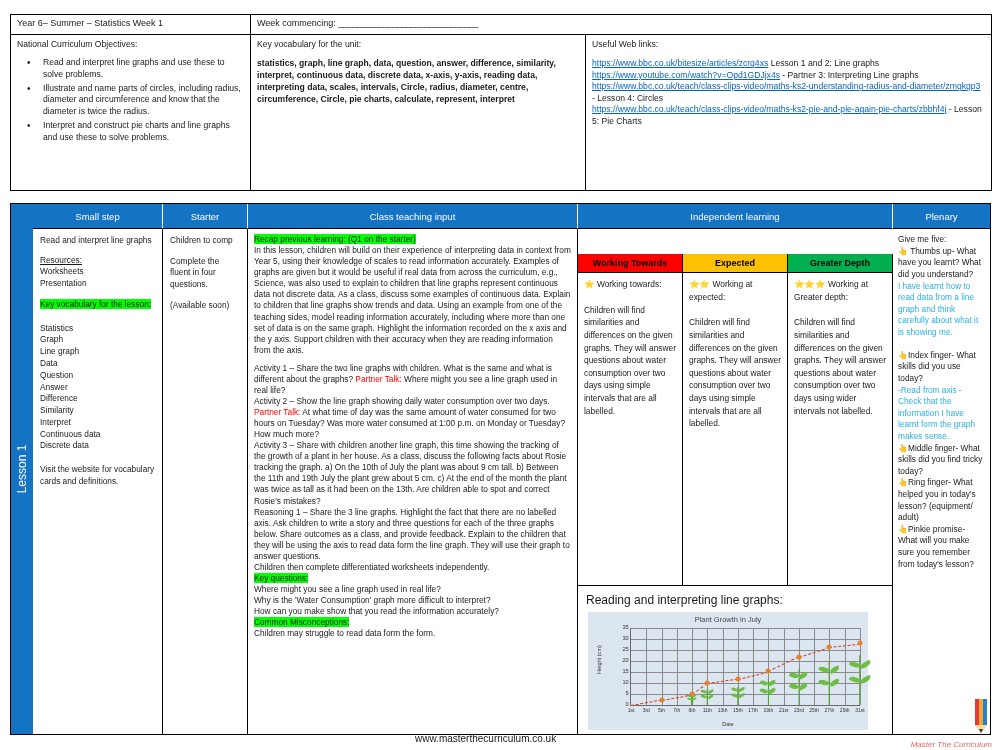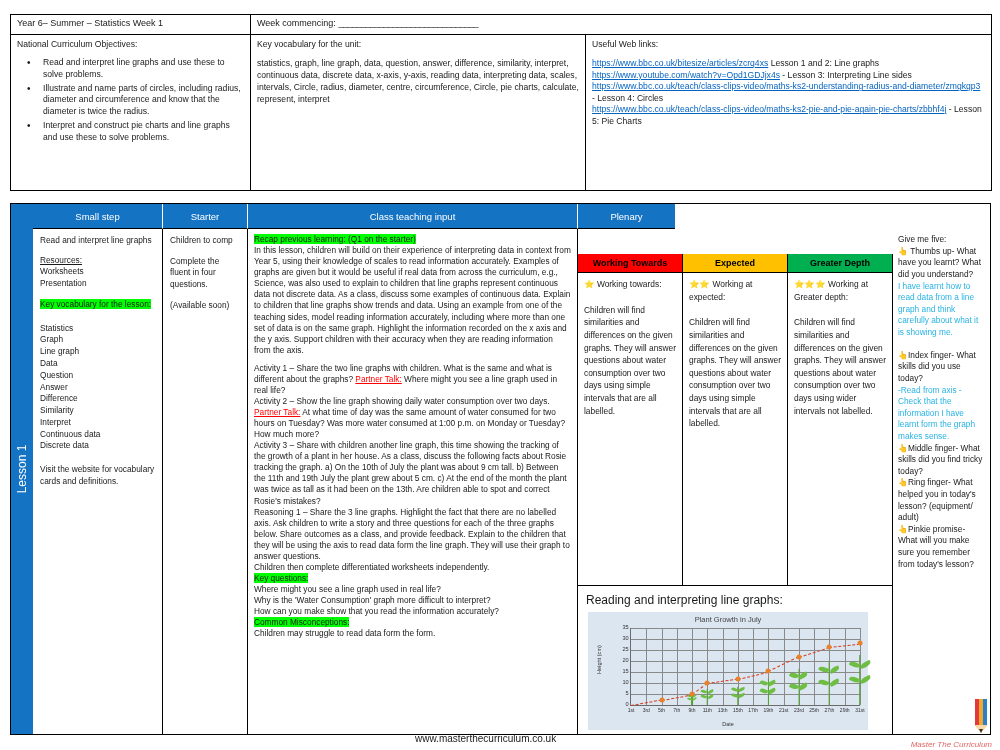--- a/index.html
+++ b/index.html
@@ -43,21 +43,21 @@
     margin-bottom: 3px;
     padding-left: 10px;
     line-height: 1.33;
   }
   ul.nc-list li:before {
     content: "\2022";
     position: absolute; left: -6px; top: -1px;
     font-size: 10px;
   }
   .vocab-head { margin: 0 0 8px 0; }
-  .vocab-body { margin: 0; line-height: 1.38; }
+  .vocab-body { margin: 0; line-height: 1.38; font-weight: bold; }
   .links-head { margin: 0 0 8px 0; }
   .link-line { line-height: 1.34; }
   .weblink {
     color: #0563c1;
     text-decoration: underline;
     word-break: break-all;
   }
   .link-suffix { color: #1a1a1a; }
 
   
@@ -77,21 +77,21 @@
     flex: 0 0 22px;
   }
   .lesson-tab span {
     position: absolute;
     left: 50%; top: 50%;
     transform: translate(-50%,-50%) rotate(-90deg);
     white-space: nowrap;
     font-size: 12px;
   }
   .cols { flex: 1 1 auto; display: flex; flex-direction: column; }
-  .hdr-row { display: flex; height: 26px; }
+  .hdr-row { display: flex; height: 26px; justify-content: space-between; }
   .hdr {
     background: #1573c4;
     color: #fff;
     font-size: 9.5px;
     display: flex; align-items: center; justify-content: center;
     border-right: 1px solid #fff;
     border-bottom: 1px solid #000;
   }
   .hdr:last-child { border-right: none; }
   .body-row { display: flex; flex: 1 1 auto; min-height: 0; }
@@ -129,21 +129,21 @@
   .vocablist { margin: 13px 0 0 0; }
   .vocablist div { line-height: 1.42; }
   .ss-visit { margin: 12px 0 0 0; line-height: 1.4; }
 
   
   .st-p { margin: 0 0 9px 0; line-height: 1.4; }
 
   
   .tp { margin: 0; line-height: 1.335; }
   .tp-gap { height: 7px; }
-  .red { color: #ff0000; text-decoration: underline; }
+  .red { color: #ff0000; }
 
   
   .diff-head-row { display: flex; height: 20px; }
   .diff-head {
     flex: 1 1 0;
     display: flex; align-items: center; justify-content: center;
     font-size: 9px; font-weight: bold; color: #000;
     border-right: 1px solid #000;
     border-bottom: 1px solid #000;
   }
@@ -274,40 +274,41 @@
           <li>Interpret and construct pie charts and line graphs and use these to solve problems.</li>
         </ul>
       </td>
       <td>
         <p class="vocab-head">Key vocabulary for the unit:</p>
         <p class="vocab-body">statistics, graph, line graph, data, question, answer, difference, similarity, interpret, continuous data, discrete data, x-axis, y-axis, reading data, interpreting data, scales, intervals, Circle, radius, diameter, centre, circumference, Circle, pie charts, calculate, represent, interpret</p>
       </td>
       <td>
         <p class="links-head">Useful Web links:</p>
         <div class="link-line"><span class="weblink">https://www.bbc.co.uk/bitesize/articles/zcrq4xs</span><span class="link-suffix">  Lesson 1 and 2: Line graphs</span></div>
-        <div class="link-line"><span class="weblink">https://www.youtube.com/watch?v=Opd1GDJjx4s</span><span class="link-suffix"> - Lesson 3: Interpreting Line sides</span></div>
+        <div class="link-line"><span class="weblink">https://www.youtube.com/watch?v=Opd1GDJjx4s</span><span class="link-suffix"> - Partner 3: Interpreting Line graphs</span></div>
         <div class="link-line"><span class="weblink">https://www.bbc.co.uk/teach/class-clips-video/maths-ks2-understanding-radius-and-diameter/zmgkgp3</span><span class="link-suffix"> - Lesson 4: Circles</span></div>
         <div class="link-line"><span class="weblink">https://www.bbc.co.uk/teach/class-clips-video/maths-ks2-pie-and-pie-again-pie-charts/zbbhf4j</span><span class="link-suffix"> - Lesson 5: Pie Charts</span></div>
       </td>
     </tr>
   </tbody>
     </table>
 
   <div class="grid">
 
     <div class="lesson-tab">
       <span>Lesson 1</span>
     </div>
 
     <div class="cols">
 
       <div class="hdr-row">
         <div class="hdr hdr-small">Small step</div>
         <div class="hdr hdr-start">Starter</div>
         <div class="hdr hdr-teach">Class teaching input</div>
+        <div class="hdr hdr-indep">Independent learning</div>
         <div class="hdr hdr-plen">Plenary</div>
       </div>
 
       <div class="body-row">
 
         <div class="col c-small">
           <p class="ss-title">Read and interpret line graphs</p>
           <p class="ss-res-head">Resources:</p>
           <p class="ss-res-item">Worksheets</p>
           <p class="ss-res-item">Presentation</p>

